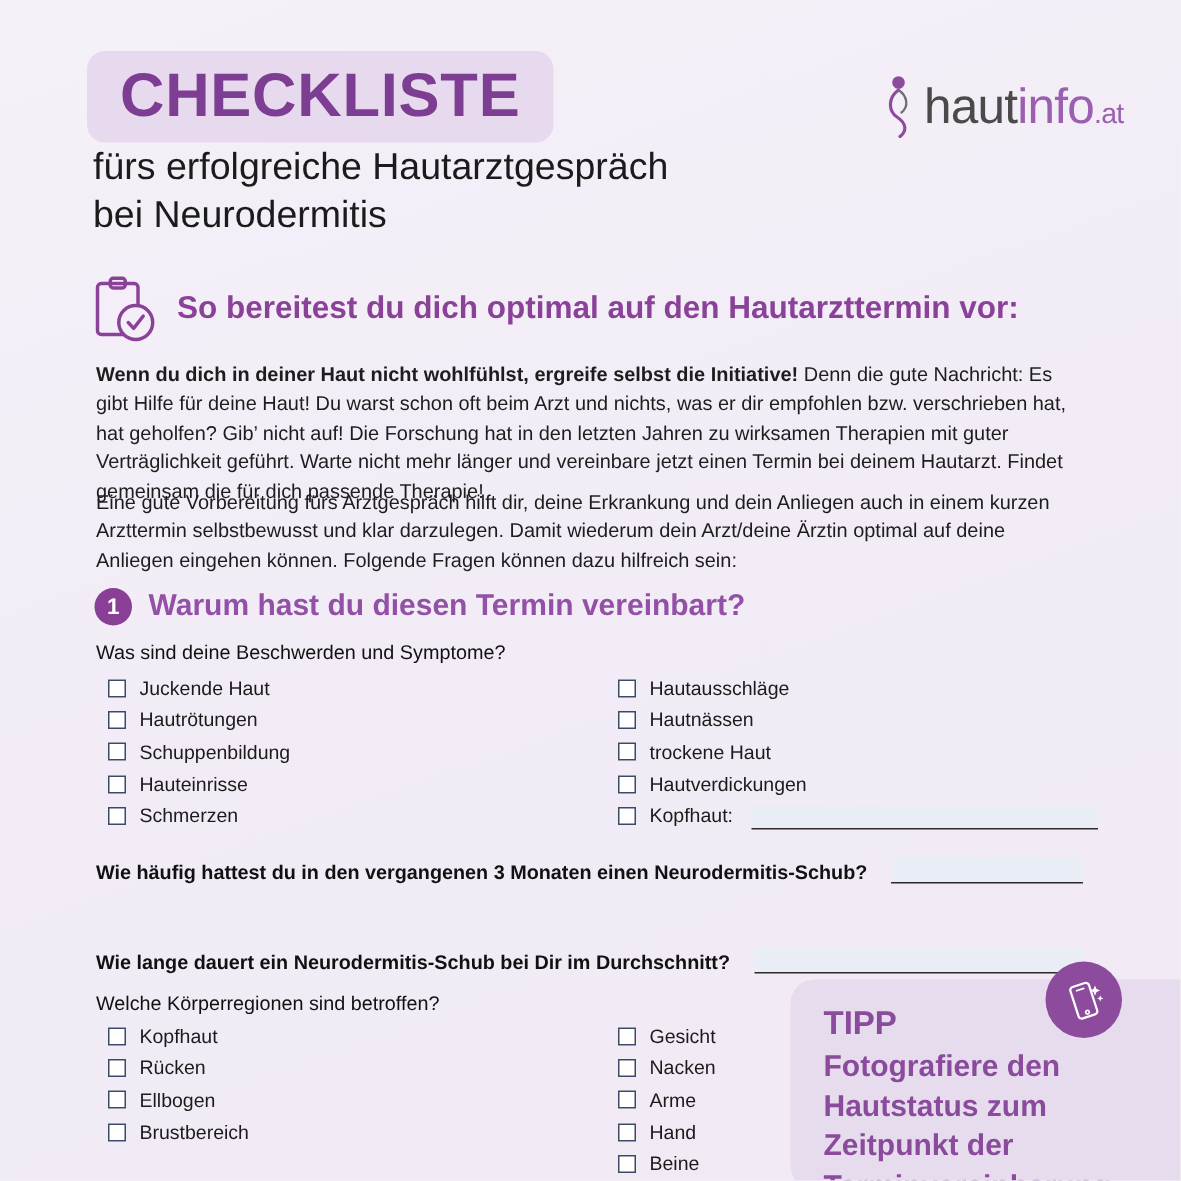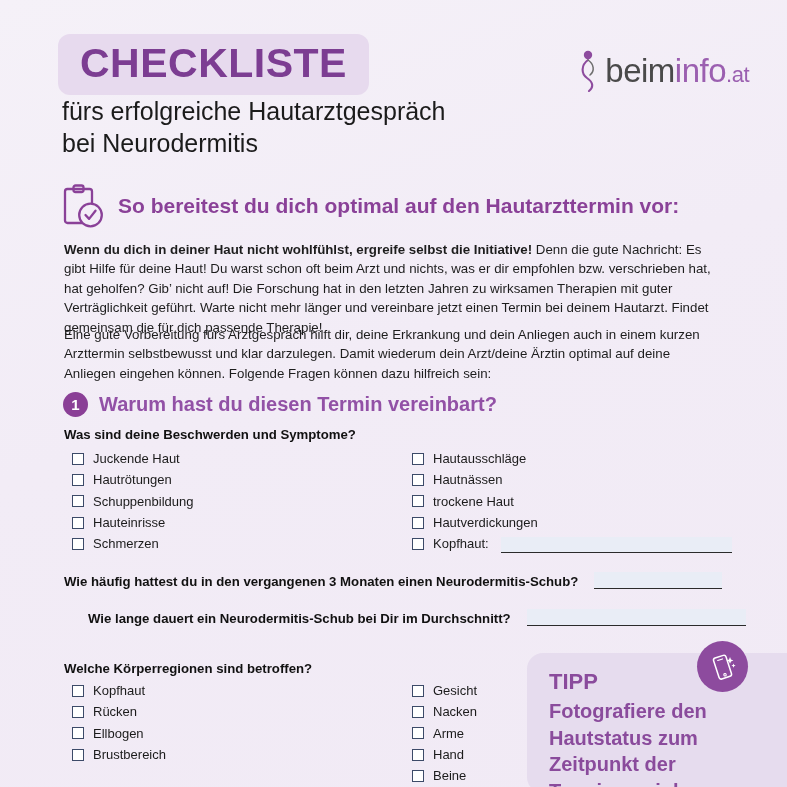--- a/index.html
+++ b/index.html
@@ -65,21 +65,21 @@
     flex: none;
   }
   .logo-text {
     font-size: 33px;
     letter-spacing: -0.5px;
     line-height: 1;
     white-space: nowrap;
   }
   .logo-haut { color: #4a4a4a; }
   .logo-info { color: #9b5fb0; }
-  .logo-at { color: #9b5fb0; font-size: 22px; margin-top: 14px; }
+  .logo-at { color: #9b5fb0; font-size: 19px; margin-top: 14px; }
 
   
   .lead-head {
     position: absolute;
     left: 62px;
     top: 183px;
     display: flex;
     align-items: center;
     gap: 14px;
   }
@@ -128,21 +128,21 @@
   .num-title {
     font-size: 20px;
     font-weight: bold;
     color: #9251a6;
   }
 
   .q-label {
     position: absolute;
     left: 64px;
     font-size: 13.2px;
-    font-weight: bold;
+    font-weight: normal;
     color: #111;
   }
   .q-symptoms { top: 427px; }
   .q-regions  { top: 661px; }
 
   
   .cb-grid {
     position: absolute;
     display: grid;
     grid-template-columns: 340px 1fr;
@@ -181,21 +181,21 @@
   
   .q-line {
     position: absolute;
     left: 64px;
     width: 658px;
     display: flex;
     align-items: flex-end;
     gap: 16px;
   }
   .q-line-1 { top: 572px; }
-  .q-line-2 { top: 609px; margin-left: 24px; }
+  .q-line-2 { top: 632px; }
   .q-line-text {
     font-size: 13.2px;
     font-weight: bold;
     color: #111;
     white-space: nowrap;
   }
   .q-line-blank {
     flex: 1;
     height: 16px;
     background: #e9edf6;
@@ -262,21 +262,21 @@
       <div>bei Neurodermitis</div>
     </div>
   </div>
 
   <div class="logo">
     <svg class="logo-mark" viewBox="0 0 24 44">
       <circle cx="11" cy="7" r="4.2" fill="#8d4b9e"></circle>
       <path d="M11 12 C4 17, 4 26, 10 30 C16 34, 17 39, 12 43" stroke="#8d4b9e" stroke-width="2.1" fill="none" stroke-linecap="round"></path>
       <path d="M11 12 C17 16, 18 23, 13 27" stroke="#6e6e6e" stroke-width="1.5" fill="none" stroke-linecap="round"></path>
     </svg>
-    <div class="logo-text"><span class="logo-haut">beim</span><span class="logo-info">info</span><span class="logo-at">.at</span></div>
+    <div class="logo-text"><span class="logo-haut">haut</span><span class="logo-info">info</span><span class="logo-at">.at</span></div>
   </div>
 
   <div class="lead-head">
     <svg class="clipboard-icon" viewBox="0 0 42 46">
       <rect x="3" y="6" width="27" height="34" rx="2.5" fill="none" stroke="#8a4198" stroke-width="2.3"></rect>
       <rect x="11.5" y="2.5" width="10" height="6.5" rx="2" fill="none" stroke="#8a4198" stroke-width="2.3"></rect>
       <circle cx="28.5" cy="32" r="11.3" fill="#f3eef7" stroke="#8a4198" stroke-width="2.3"></circle>
       <path d="M23.5 32 l3.6 3.9 l6.4 -8.2" fill="none" stroke="#8a4198" stroke-width="2.3" stroke-linecap="round" stroke-linejoin="round"></path>
     </svg>
     <div class="lead-head-text">So bereitest du dich optimal auf den Hautarzttermin vor:</div>

